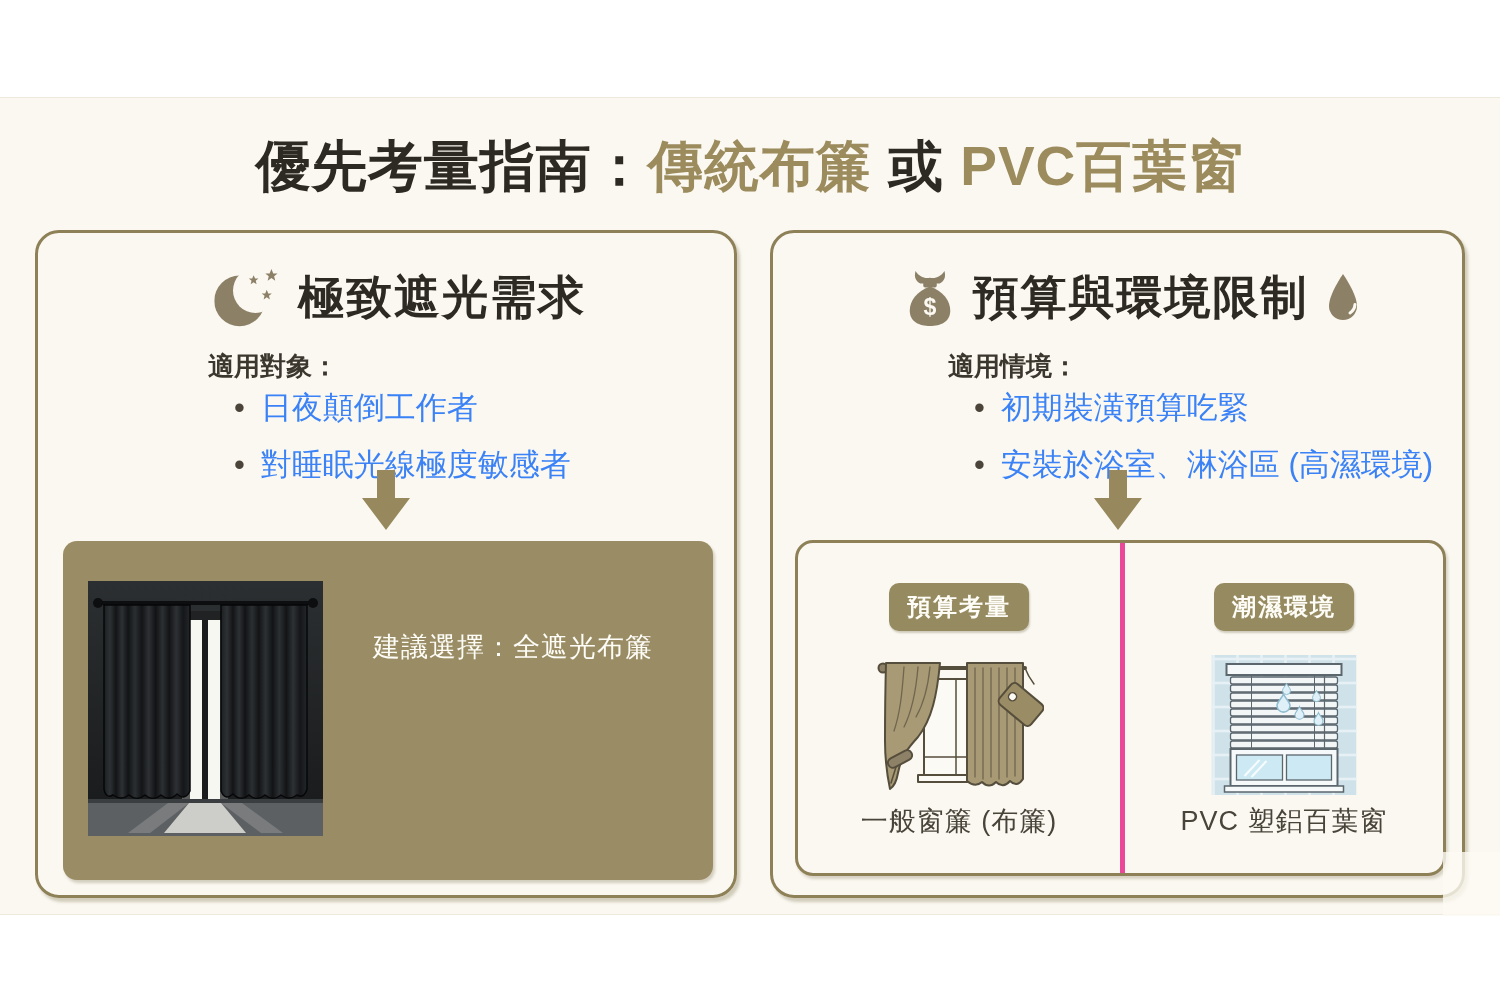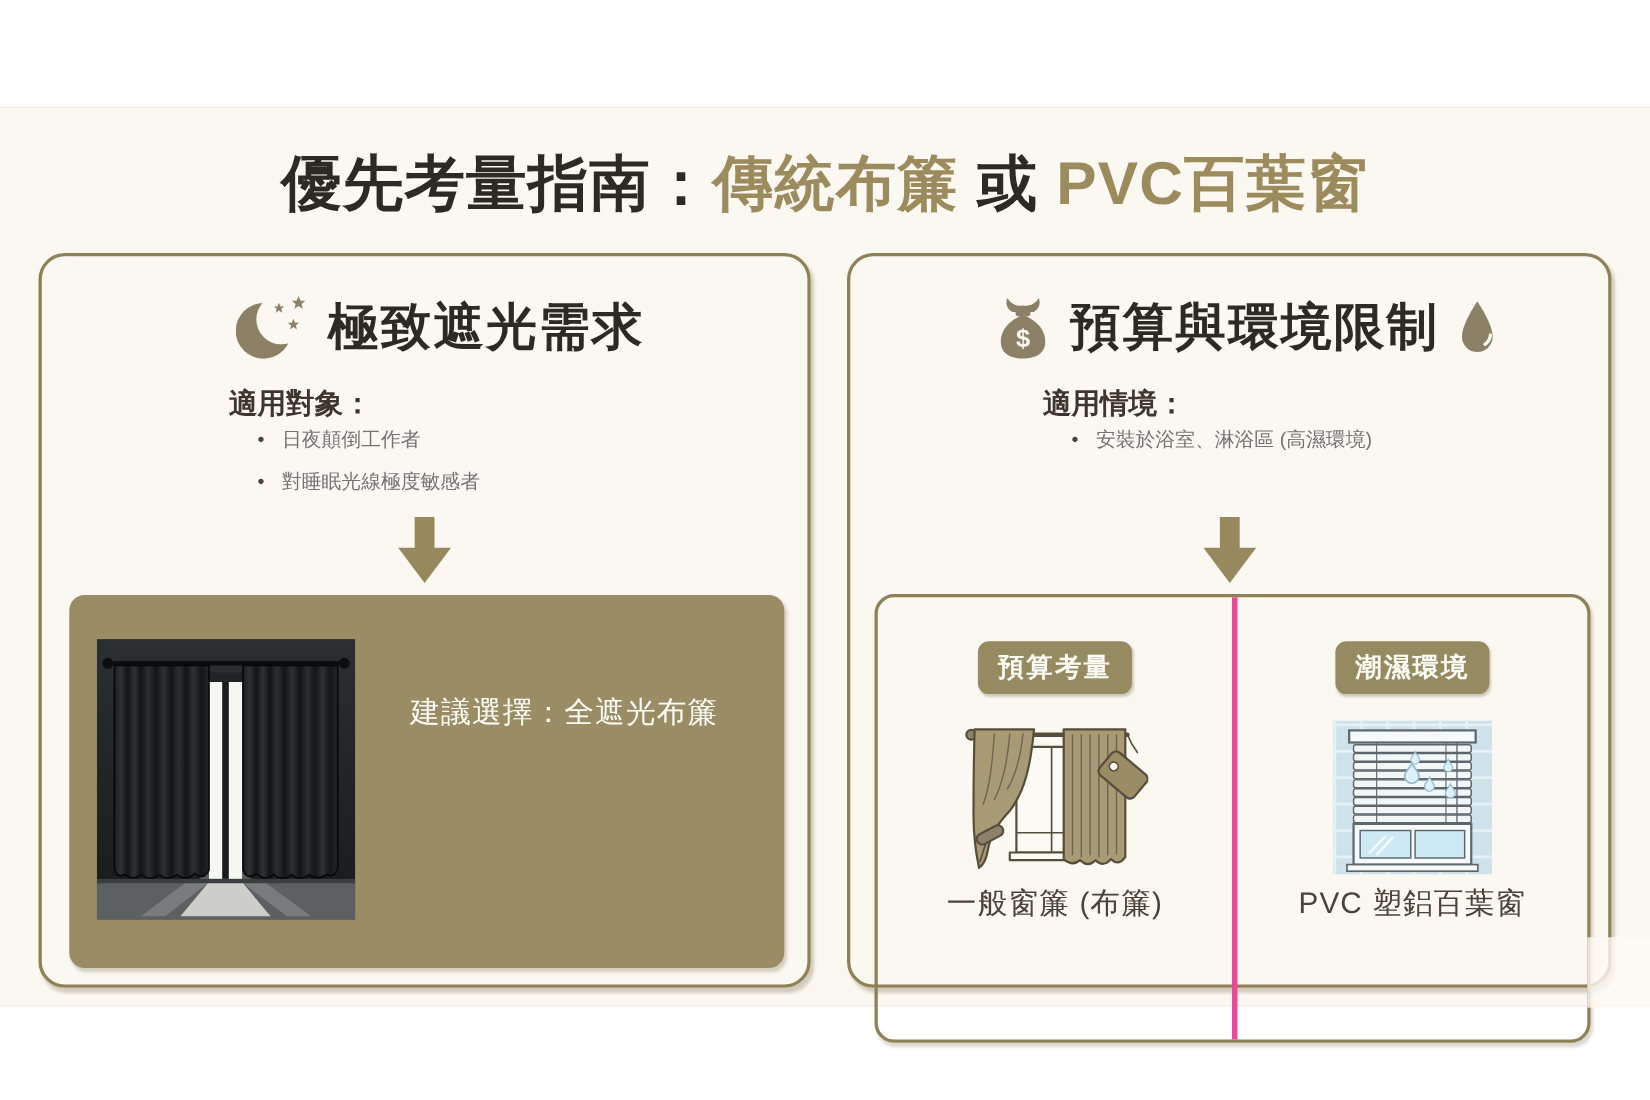--- a/index.html
+++ b/index.html
@@ -23,34 +23,34 @@
                 display:flex; align-items:center; justify-content:center; gap:16px; }
   .panel-head h2 { font-size:46px; font-weight:800; color:#2d2a23; letter-spacing:2px; }
 
   .section-label { position:absolute; top:116px; font-size:26px; font-weight:700; color:#3c372e; }
   .panel.left  .section-label { left:170px; }
   .panel.right .section-label { left:175px; }
 
   ul.bullets { position:absolute; top:154px; list-style:none; }
   .panel.left  ul.bullets { left:196px; }
   .panel.right ul.bullets { left:201px; }
-  ul.bullets li { font-size:18px; color:#737373; margin-bottom:15px; }
+  ul.bullets li { font-size:31px; color:#3b82f6; margin-bottom:15px; }
   ul.bullets li::before { content:"•"; margin-right:16px; color:#4a443a; }
 
   .down-arrow { position:absolute; top:237px; left:50%; transform:translateX(-50%); }
 
   
   .result-box { position:absolute; left:25px; top:308px; width:650px; height:339px;
                 background:#9a8c64; border-radius:14px; box-shadow:2px 3px 3px rgba(110,98,62,.28); }
   .scene { position:absolute; left:25px; top:40px; width:235px; height:255px; }
   .result-text { position:absolute; left:270px; top:88px; width:360px; text-align:center;
                  font-size:27px; font-weight:500; color:#fdfcf6; letter-spacing:1px;font-family:Liberation Mono, monospace; }
 
   
-  .options-box { position:absolute; left:22px; top:307px; width:651px; height:408px;
+  .options-box { position:absolute; left:22px; top:307px; width:651px; height:336px;
                  border:3px solid #8e8158; border-radius:18px; display:flex;
                  box-shadow:2px 3px 3px rgba(125,112,75,.28); }
   .option { position:relative; height:100%; }
   .option.first  { width:322px; }
   .option.second { flex:1; border-left:5px solid #ec4899; }
   .badge { position:absolute; top:40px; left:50%; transform:translateX(-50%);
            background:#968a60; color:#fdfcf6; font-size:24px; font-weight:700;
            padding:8px 18px; border-radius:10px; letter-spacing:2px; white-space:nowrap;
            box-shadow:1px 2px 2px rgba(110,98,62,.3); }
   .illu { position:absolute; top:112px; left:50%; transform:translateX(-50%); }
@@ -161,20 +161,21 @@
       </svg>
       <h2>預算與環境限制</h2>
       <svg width="36" height="54" viewBox="0 0 36 52">
         <path d="M18 2 C18 2 4 22 4 34 a14 14 0 0 0 28 0 C32 22 18 2 18 2 Z" fill="#8c8067"></path>
         <path d="M25 41 q4.5 -3 5 -8.5" stroke="#fbf9f2" stroke-width="3" fill="none" stroke-linecap="round"></path>
       </svg>
     </div>
 
     <div class="section-label">適用情境：</div>
     <ul class="bullets">
+      <li>初期裝潢預算吃緊</li>
       <li>安裝於浴室、淋浴區 (高濕環境)</li>
     </ul>
 
     <div class="down-arrow">
       <svg width="56" height="60" viewBox="0 0 56 60">
         <path d="M19 0 h18 v28 h15 L28 60 L4 28 h15 Z" fill="#97895d"></path>
       </svg>
     </div>
 
     <div class="options-box">

